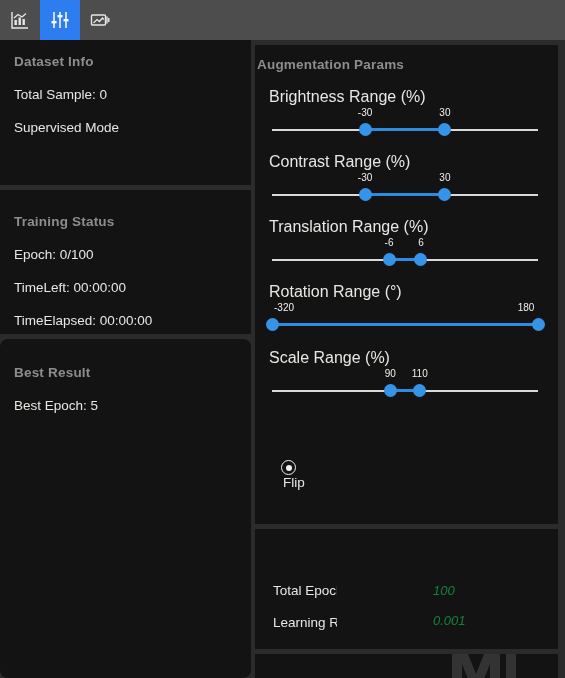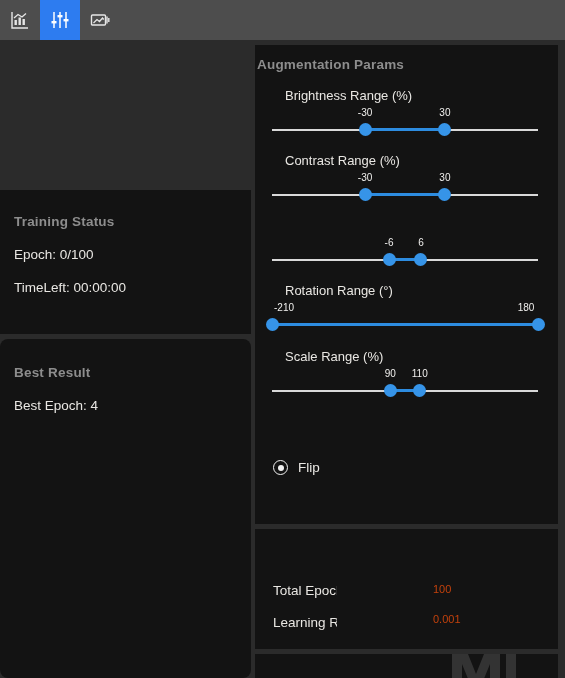--- a/index.html
+++ b/index.html
@@ -88,23 +88,23 @@
   .lp-row   { position: absolute; left: 14px; }
 
   
   #panel-aug     { top: 5px;   height: 479px; }
   #panel-tparams { top: 489px; height: 120px; }
   #panel-actions { top: 614px; height: 64px; }
 
   .rp-title { position: absolute; left: 2px; }
   .field-label {
     position: absolute;
-    left: 30px;
+    left: 14px;
     color: #e9e7e3;
-    font-size: 13px;
+    font-size: 16px;
     white-space: nowrap;
   }
 
   
   .slider {
     position: absolute;
     left: 17px;
     width: 266px;
     height: 30px;
   }
@@ -138,20 +138,21 @@
     transform: translateX(-50%);
     white-space: nowrap;
   }
 
   
   .radio-row {
     position: absolute;
     left: 18px;
     display: flex;
     align-items: center;
+    flex-direction: column;
   }
   .radio {
     width: 15px;
     height: 15px;
     border-radius: 50%;
     border: 1.6px solid #f2f2f2;
     box-sizing: border-box;
     position: relative;
     flex: none;
   }
@@ -177,23 +178,24 @@
     left: 18px;
     color: #e9e7e3;
     font-size: 13.5px;
     white-space: nowrap;
     width: 64px;
     overflow: hidden;
   }
   .tp-value {
     position: absolute;
     left: 178px;
-    color: #c2410c;
-    font-size: 11px;
-    white-space: nowrap;
+    color: #15803d;
+    font-size: 13px;
+    white-space: nowrap;
+    font-style: italic;
   }
 
   
   #watermark {
     position: absolute;
     right: 4px;
     bottom: 2px;
     width: 160px;
     height: 58px;
     pointer-events: none;
@@ -240,30 +242,36 @@
       </svg>
     </span>
   </div>
 
 </div>
 
 <div id="workspace">
 
   <div class="col-left">
 
+    <div class="panel" id="panel-dataset">
+      <div class="section-title lp-title" style="top:14px">Dataset Info</div>
+      <div class="row-text lp-row" style="top:47px">Total Sample: 0</div>
+      <div class="row-text lp-row" style="top:80px">Supervised Mode</div>
+    </div>
 
     <div class="panel" id="panel-training">
       <div class="section-title lp-title" style="top:24px">Training Status</div>
       <div class="row-text lp-row" style="top:57px">Epoch: 0/100</div>
       <div class="row-text lp-row" style="top:90px">TimeLeft: 00:00:00</div>
+      <div class="row-text lp-row" style="top:123px">TimeElapsed: 00:00:00</div>
     </div>
 
     <div class="panel" id="panel-best">
       <div class="section-title lp-title" style="top:26px">Best Result</div>
-      <div class="row-text lp-row" style="top:59px">Best Epoch: 4</div>
+      <div class="row-text lp-row" style="top:59px">Best Epoch: 5</div>
     </div>
 
   </div>
 
   <div class="col-right">
 
     <div class="panel" id="panel-aug">
       <div class="section-title rp-title" style="top:12px">Augmentation Params</div>
 
       <div class="field-label" style="top:43px">Brightness Range (%)</div>
@@ -279,34 +287,35 @@
       <div class="field-label" style="top:108px">Contrast Range (%)</div>
       <div class="slider" style="top:127px">
         <div class="track"></div>
         <div class="fill" style="left: 93.1px; width: 79.8px;"></div>
         <div class="tip tip-min" style="left: 93.1px;">-30</div>
         <div class="tip tip-max" style="left: 172.9px;">30</div>
         <div class="knob knob-min" style="left: 93.1px;"></div>
         <div class="knob knob-max" style="left: 172.9px;"></div>
       </div>
 
+      <div class="field-label" style="top:173px">Translation Range   (%)</div>
       <div class="slider" style="top:192px">
         <div class="track"></div>
         <div class="fill" style="left: 117.04px; width: 31.92px;"></div>
         <div class="tip tip-min" style="left: 117.04px;">-6</div>
         <div class="tip tip-max" style="left: 148.96px;">6</div>
         <div class="knob knob-min" style="left: 117.04px;"></div>
         <div class="knob knob-max" style="left: 148.96px;"></div>
       </div>
 
       <div class="field-label" style="top:238px">Rotation Range (°)</div>
       <div class="slider" style="top:257px">
         <div class="track"></div>
         <div class="fill" style="left: 0px; width: 266px;"></div>
-        <div class="tip tip-min" style="left: 12px;">-210</div>
+        <div class="tip tip-min" style="left: 12px;">-320</div>
         <div class="tip tip-max" style="left: 254px;">180</div>
         <div class="knob knob-min" style="left: 0px;"></div>
         <div class="knob knob-max" style="left: 266px;"></div>
       </div>
 
       <div class="field-label" style="top:304px">Scale Range (%)</div>
       <div class="slider" style="top:323px">
         <div class="track"></div>
         <div class="fill" style="left: 118.222px; width: 29.5556px;"></div>
         <div class="tip tip-min" style="left: 118.222px;">90</div>

